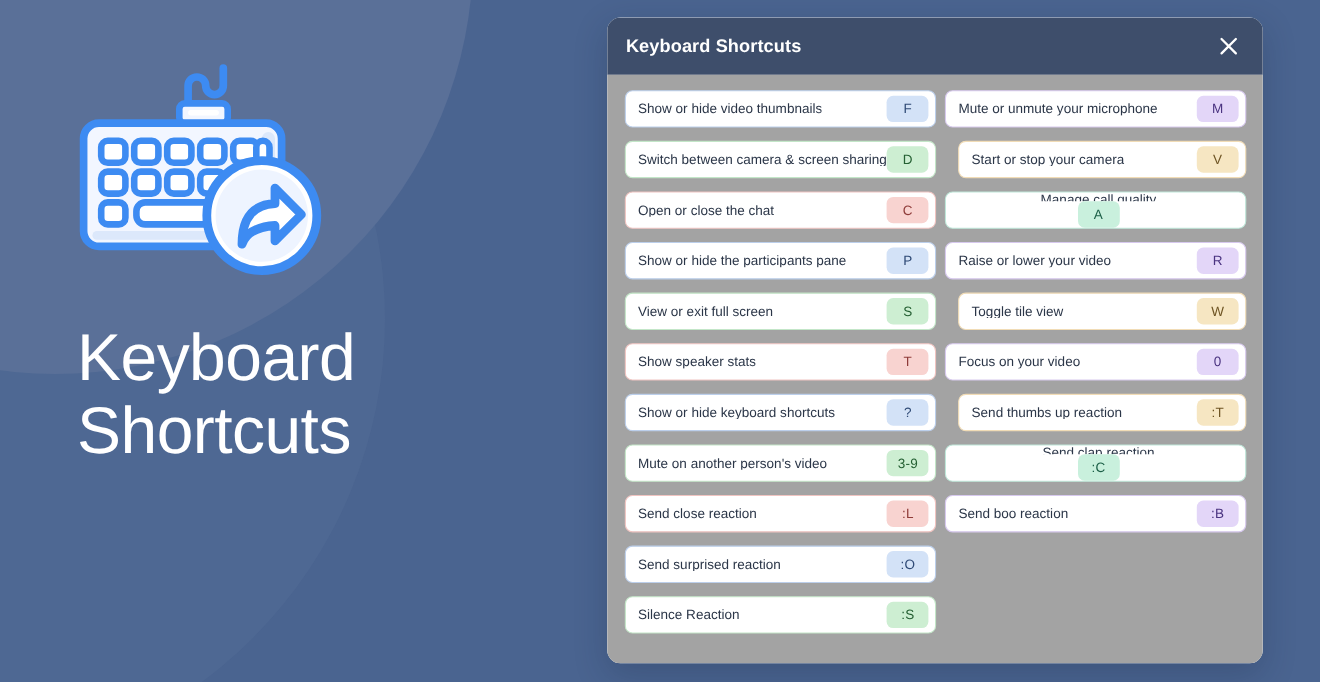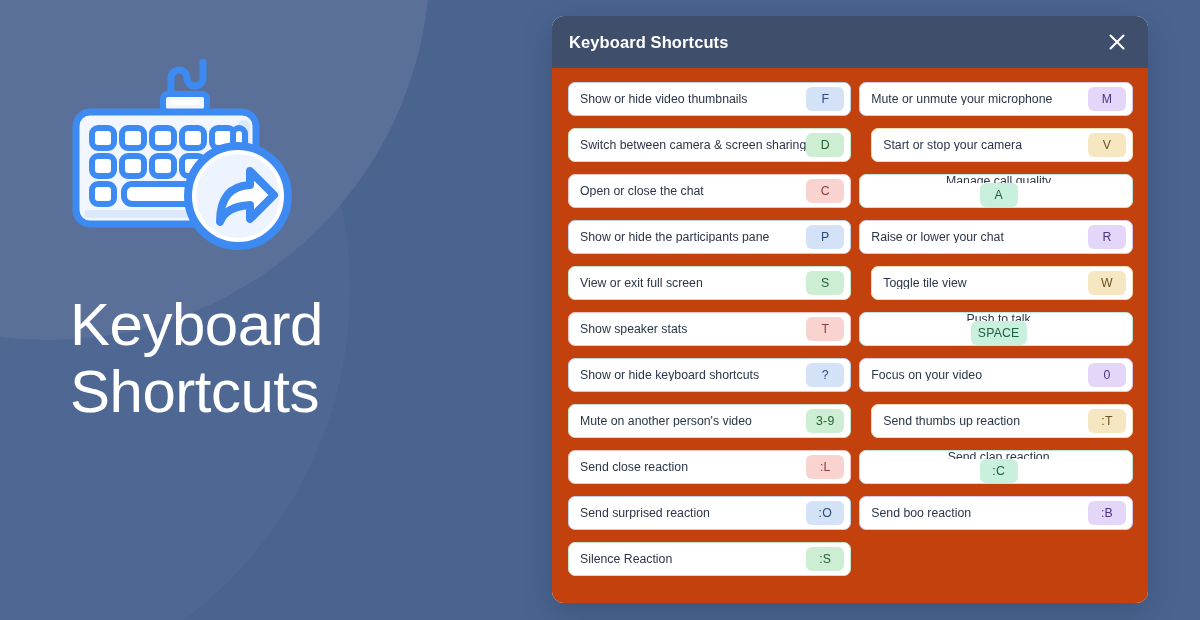--- a/index.html
+++ b/index.html
@@ -101,21 +101,21 @@
     display: flex;
     align-items: center;
     justify-content: center;
     cursor: pointer;
     border-radius: 4px;
   }
   .close-btn svg { display: block; }
 
   .panel-body {
     flex: 1 1 auto;
-    background: #c2410c;
+    background: #a3a3a3;
     padding: 14px 15px 16px 16px;
     box-sizing: border-box;
     display: flex;
     gap: 8px;
   }
   .col {
     flex: 1 1 0;
     display: flex;
     flex-direction: column;
     gap: 12px;
@@ -286,31 +286,27 @@
           </div>
           <div class="sc-row v-amber">
             <span class="sc-label">Start or stop your camera</span>
             <span class="sc-key">V</span>
           </div>
           <div class="sc-row v-mint">
             <span class="sc-label">Manage call quality</span>
             <span class="sc-key">A</span>
           </div>
           <div class="sc-row v-purple">
-            <span class="sc-label">Raise or lower your chat</span>
+            <span class="sc-label">Raise or lower your video</span>
             <span class="sc-key">R</span>
           </div>
           <div class="sc-row v-amber">
             <span class="sc-label">Toggle tile view</span>
             <span class="sc-key">W</span>
           </div>
-          <div class="sc-row v-mint">
-            <span class="sc-label">Push to talk</span>
-            <span class="sc-key">SPACE</span>
-          </div>
           <div class="sc-row v-purple">
             <span class="sc-label">Focus on your video</span>
             <span class="sc-key">0</span>
           </div>
           <div class="sc-row v-amber">
             <span class="sc-label">Send thumbs up reaction</span>
             <span class="sc-key">:T</span>
           </div>
           <div class="sc-row v-mint">
             <span class="sc-label">Send clap reaction</span>

